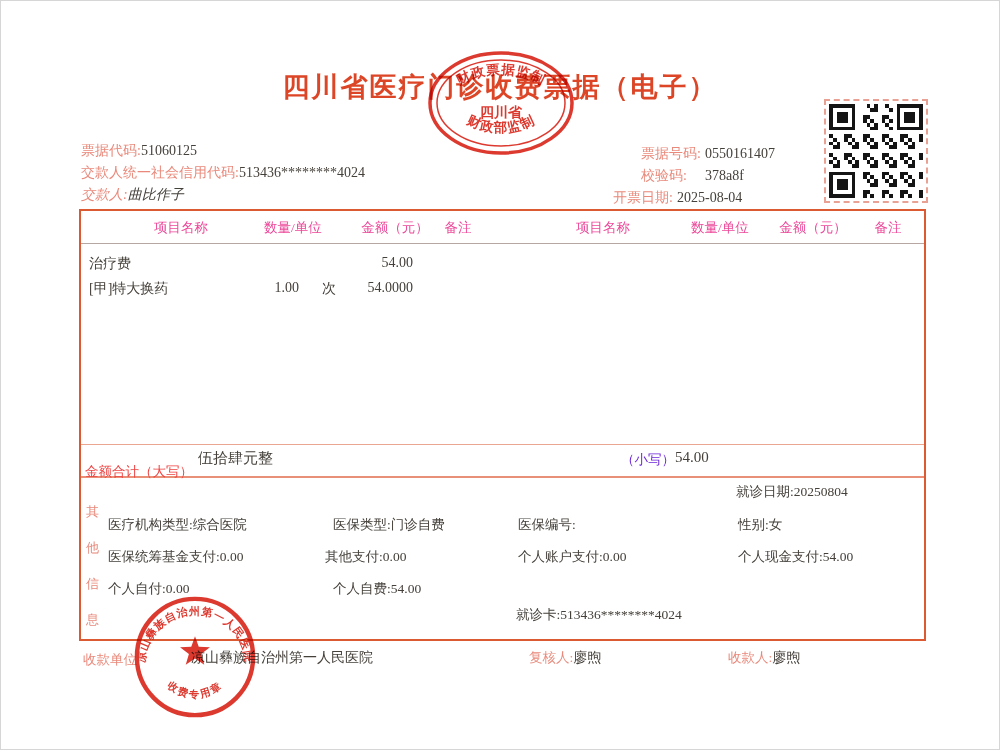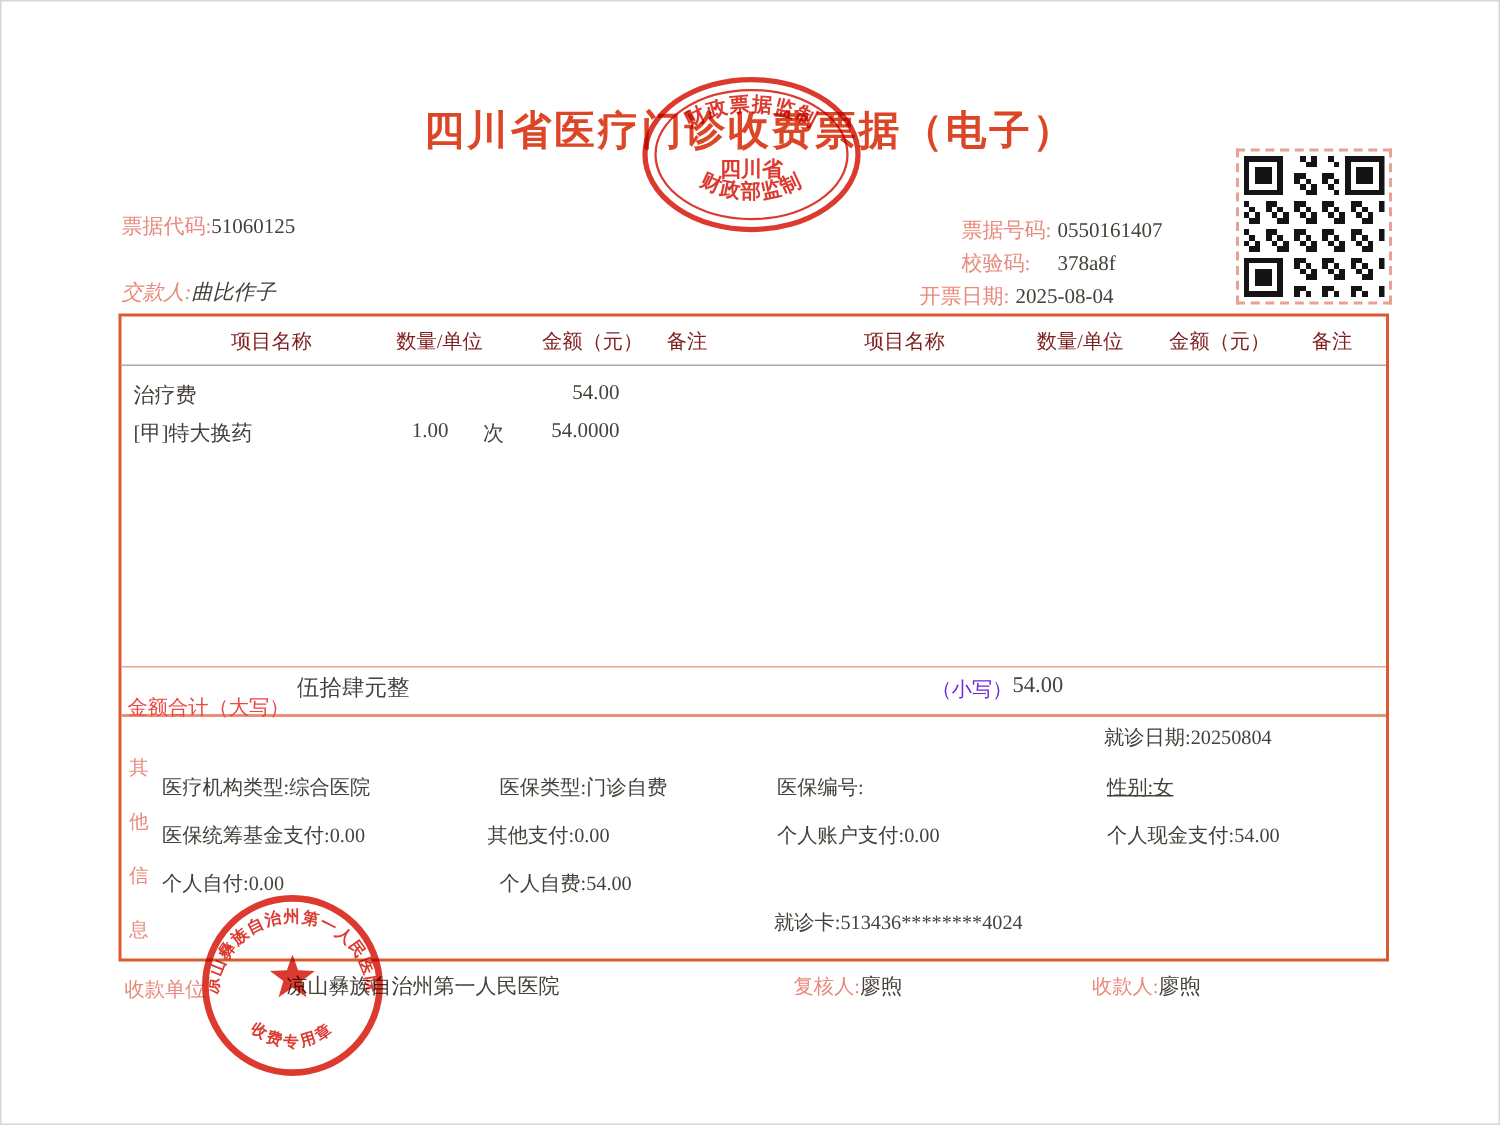--- a/index.html
+++ b/index.html
@@ -22,21 +22,21 @@
   .qr{position:absolute;left:823px;top:98px;width:104px;height:104px;
     border:2px dashed #e9a193;box-sizing:border-box;padding:3px;background:#fff;}
   .qr svg{width:100%;height:100%;display:block;}
   
   .tbox{position:absolute;left:78px;top:208px;width:847px;height:432px;
     border:2px solid #dc5a31;box-sizing:border-box;background:transparent;}
   .hline{position:absolute;left:0;right:0;height:0;}
   .line-hdr{top:32px;border-top:1px solid #b7a7a2;}
   .line-tot-top{top:233px;border-top:1px solid #eba691;}
   .line-tot-bot{top:265px;border-top:2px solid #e89078;}
-  .th{position:absolute;top:8px;font-size:13.5px;color:#7f1d1d;text-align:center;white-space:nowrap;}
+  .th{position:absolute;top:8px;font-size:13.5px;color:#ec4899;text-align:center;white-space:nowrap;}
   .cell{position:absolute;font-size:14px;white-space:nowrap;}
   .tr1{top:44px;} .tr2{top:69px;}
   .c-name{left:8px;}
   .c-qty{left:158px;width:60px;text-align:right;}
   .c-unit{left:228px;width:40px;text-align:center;}
   .c-amt{left:250px;width:82px;text-align:right;}
   
   .tot-lbl{left:4px;top:252px;font-size:13.5px;color:#ef4444;}
   .tot-words{left:117px;top:238px;font-size:15px;}
   .tot-small-lbl{left:540px;top:240px;font-size:13.5px;color:#6d28d9;}
@@ -69,20 +69,23 @@
       <textPath href="#ov-top" startOffset="50%" text-anchor="middle">财政票据监制</textPath>
     </text>
     <text x="75" y="68" font-size="14" text-anchor="middle">四川省</text>
     <text font-size="13.5" letter-spacing="1">
       <textPath href="#ov-bot" startOffset="50%" text-anchor="middle">财政部监制</textPath>
     </text>
   </svg>
 
   <div class="meta m-l1">
     <span class="lbl">票据代码:</span><span class="val">51060125</span>
+  </div>
+  <div class="meta m-l2">
+    <span class="lbl">交款人统一社会信用代码:</span><span class="val">513436********4024</span>
   </div>
   <div class="meta m-l3">
     <span class="lbl">交款人:</span><span class="val">曲比作子</span>
   </div>
 
   <div class="meta meta-r m-r1">
     <span class="lbl">票据号码:</span><span class="val">0550161407</span>
   </div>
   <div class="meta meta-r m-r2">
     <span class="lbl">校验码:</span><span class="val">378a8f</span>
@@ -287,21 +290,21 @@
       <span>息</span>
     </div>
 
     <div class="info" style="left:655px;top:272px;">
       <span>就诊日期:</span><span>20250804</span>
     </div>
 
     <div class="info" style="left:27px;top:305px;"><span>医疗机构类型:</span><span>综合医院</span></div>
     <div class="info" style="left:252px;top:305px;"><span>医保类型:</span><span>门诊自费</span></div>
     <div class="info" style="left:437px;top:305px;"><span>医保编号:</span><span></span></div>
-    <div class="info" style="left:657px;top:305px;text-decoration:underline;"><span>性别:</span><span>女</span></div>
+    <div class="info" style="left:657px;top:305px;"><span>性别:</span><span>女</span></div>
 
     <div class="info" style="left:27px;top:337px;"><span>医保统筹基金支付:</span><span>0.00</span></div>
     <div class="info" style="left:244px;top:337px;"><span>其他支付:</span><span>0.00</span></div>
     <div class="info" style="left:437px;top:337px;"><span>个人账户支付:</span><span>0.00</span></div>
     <div class="info" style="left:657px;top:337px;"><span>个人现金支付:</span><span>54.00</span></div>
 
     <div class="info" style="left:27px;top:369px;"><span>个人自付:</span><span>0.00</span></div>
     <div class="info" style="left:252px;top:369px;"><span>个人自费:</span><span>54.00</span></div>
 
     <div class="info" style="left:435px;top:395px;"><span>就诊卡:</span><span>513436********4024</span></div>

